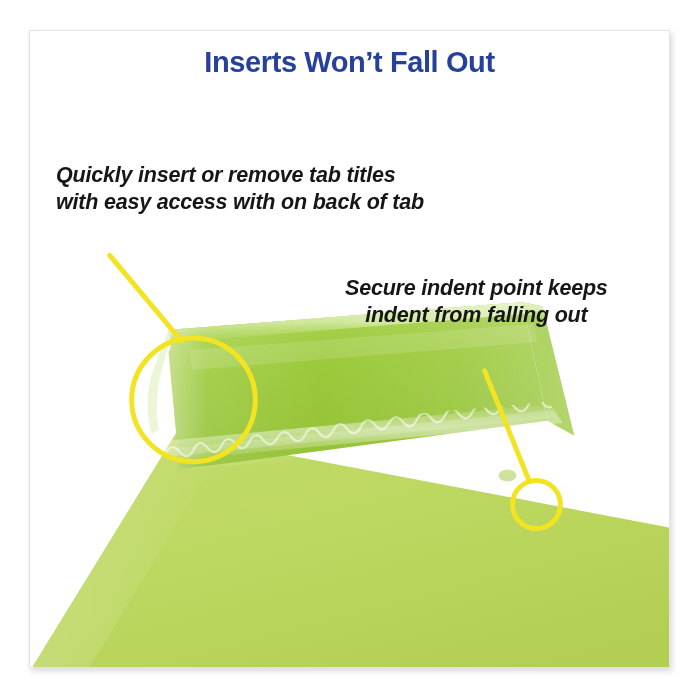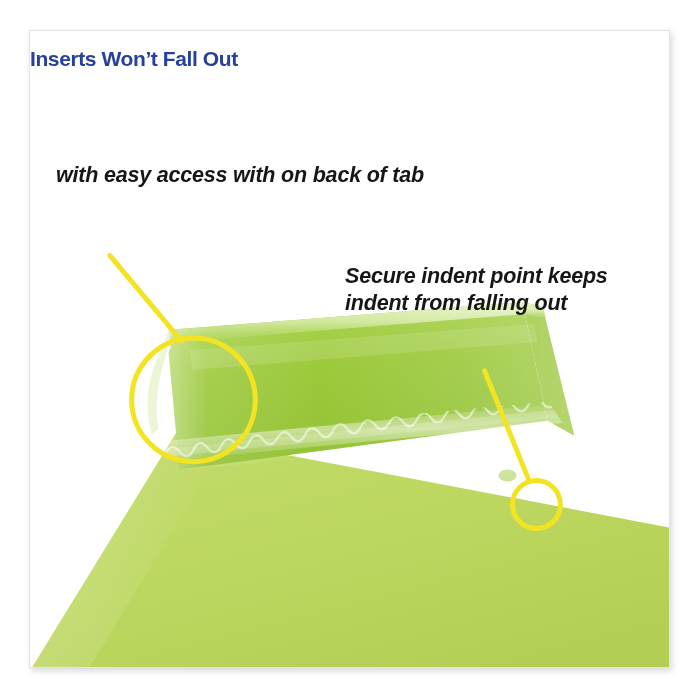--- a/index.html
+++ b/index.html
@@ -35,39 +35,40 @@
     left:0; top:0; right:0; bottom:0;
     overflow:hidden;
   }
   #photo svg { display:block; width:100%; height:100%; }
 
   
   #headline {
     position:absolute;
     left:0; top:16px;
     width:100%;
-    font-size:21px;
+    text-align:center;
+    font-size:29px;
     font-weight:bold;
     letter-spacing:-0.4px;
     line-height:1.1;
     white-space:nowrap;
   }
 
   
   .callout {
     position:absolute;
     font-style:italic;
     font-weight:bold;
     font-size:21.5px;
     line-height:1.27;
     letter-spacing:-0.2px;
     white-space:nowrap;
   }
   #callout-left  { left:26px;  top:131px; text-align:left; }
-  #callout-right { left:315px; top:232px; text-align:left; }
+  #callout-right { left:315px; top:244px; text-align:center; }
   .callout .line { display:block; }
 
   
   #annot {
     position:absolute;
     left:0; top:0; right:0; bottom:0;
     pointer-events:none;
   }
   #annot svg { display:block; width:100%; height:100%; }
 </style>
@@ -187,20 +188,21 @@
           <ellipse cx="479" cy="446" rx="9" ry="6" fill="#8FBE33" opacity="0.45"></ellipse>
           <ellipse cx="478" cy="444" rx="6" ry="3.5" fill="#D6E892" opacity="0.55"></ellipse>
         </g>
 
       </svg>
     </div>
 
     <div id="headline" style="color: rgb(39, 64, 155);">Inserts Won’t Fall Out</div>
 
     <div class="callout" id="callout-left" style="color: rgb(22, 22, 22);">
+      <span class="line">Quickly insert or remove tab titles</span>
       <span class="line">with easy access with on back of tab</span>
     </div>
 
     <div class="callout" id="callout-right" style="color: rgb(22, 22, 22);">
       <span class="line">Secure indent point keeps</span>
       <span class="line">indent from falling out</span>
     </div>
 
     <div id="annot">
       <svg viewBox="0 0 641 638" preserveAspectRatio="none">

